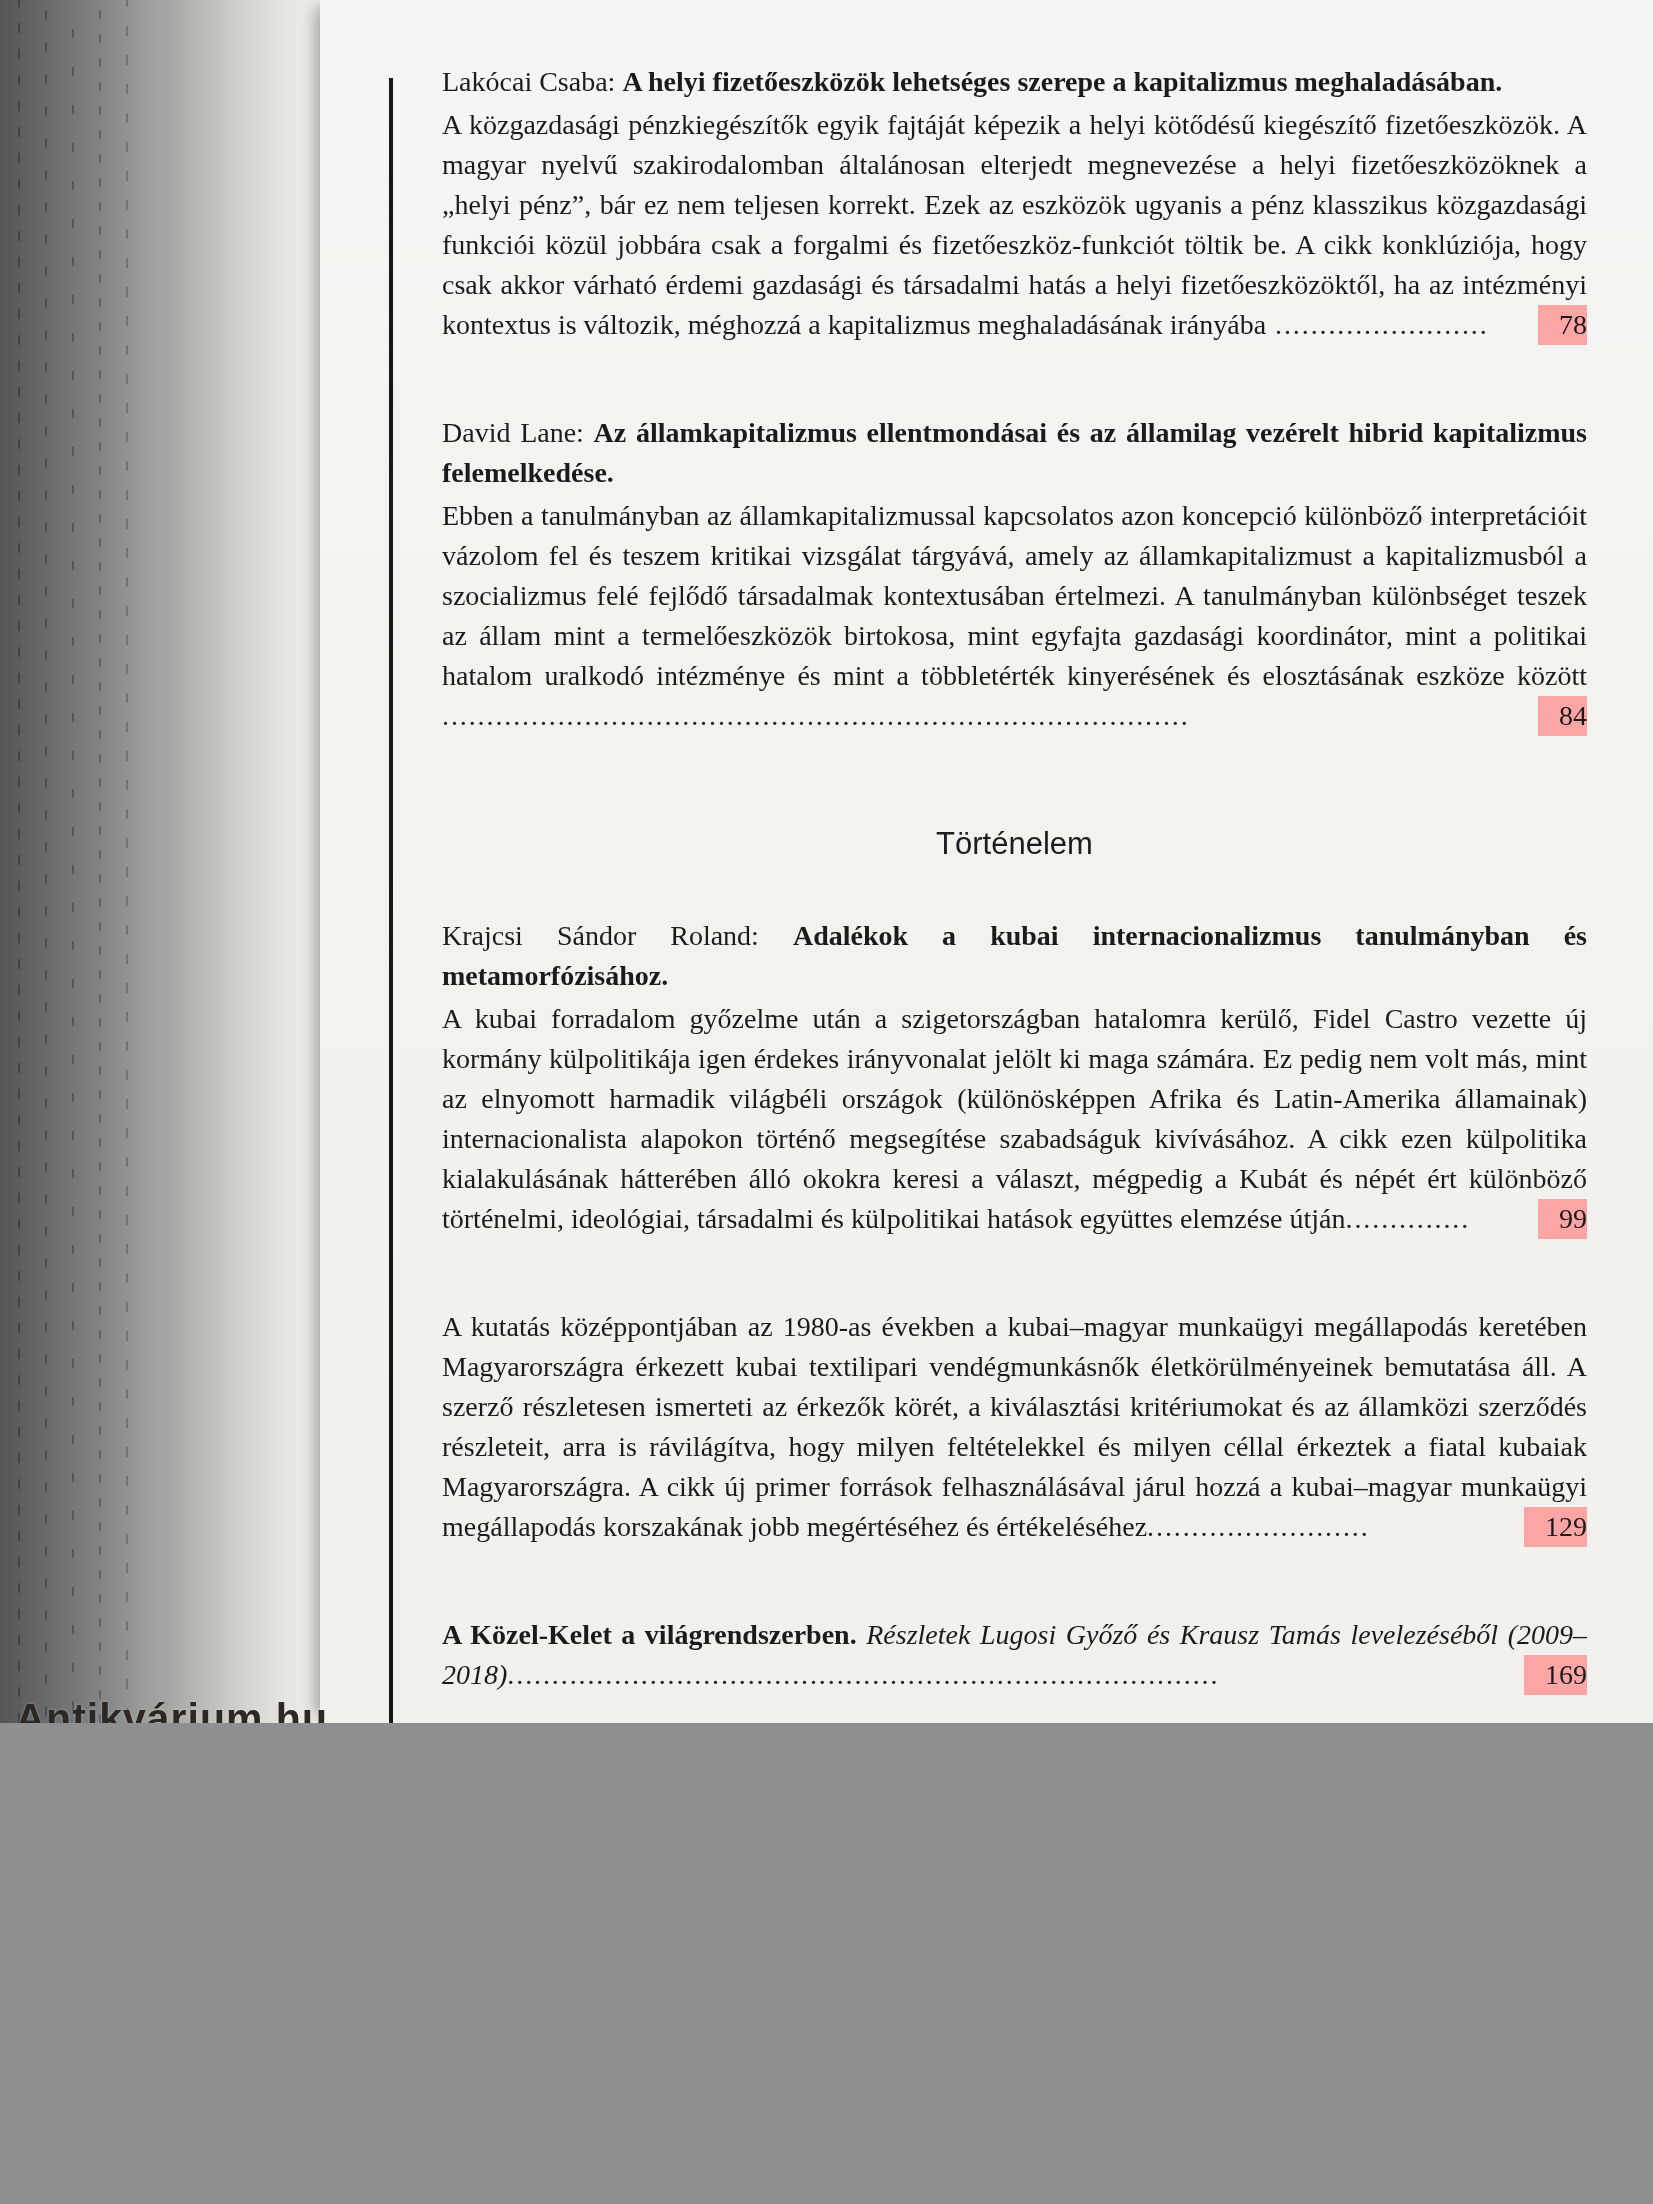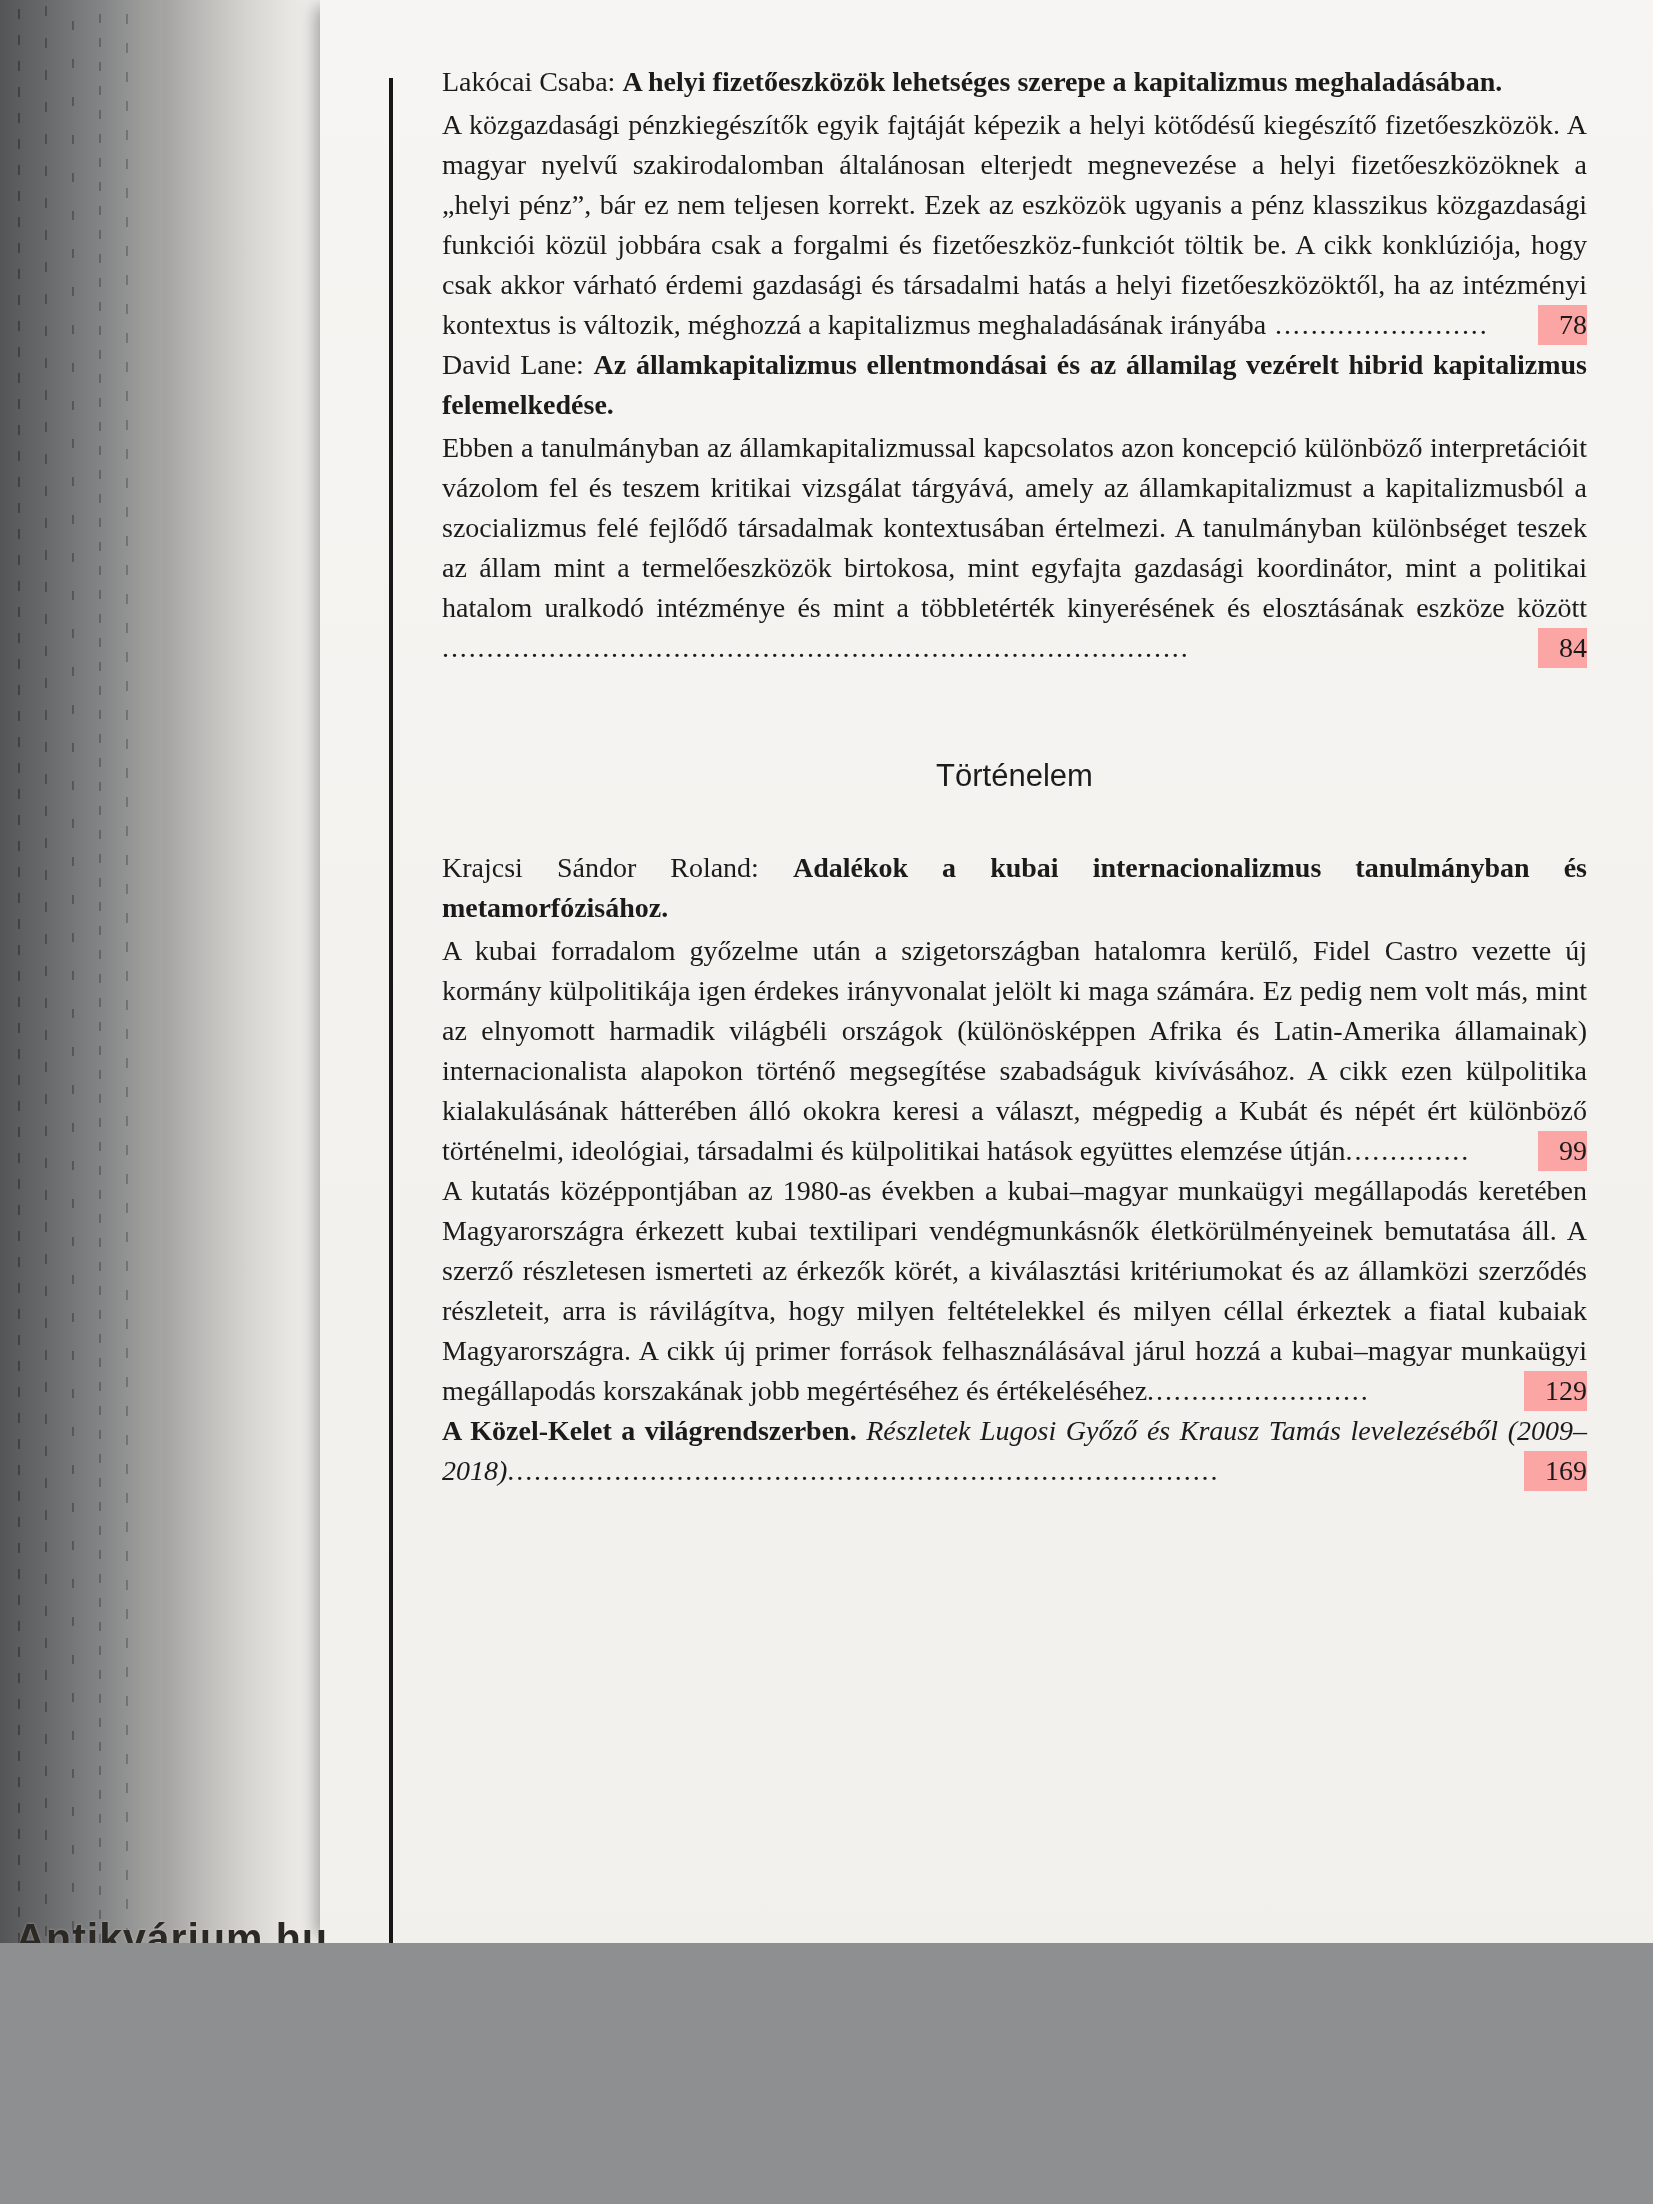--- a/index.html
+++ b/index.html
@@ -3,21 +3,21 @@
 <meta charset="utf-8">
 <style>
   html, body {
     margin: 0;
     padding: 0;
     background: #8e8f90;
   }
   .canvas {
     position: relative;
     width: 1654px;
-    height: 1943px;
+    height: 1723px;
     overflow: hidden;
     background: #f3f2ef;
     font-family: "Liberation Serif", "DejaVu Serif", serif;
     color: #1b1b1b;
   }
 
   
   .spine {
     position: absolute;
     left: 0; top: 0;
@@ -58,21 +58,21 @@
     width: 3.9px; height: 2084px;
     background: #171717;
   }
 
   .content {
     position: absolute;
     left: 442px; top: 62px;
     width: 1145px;
   }
 
-  .entry { }
+  .entry { margin-top: 68px; }
   .entry:first-child { margin-top: 0; }
   .section + .entry { margin-top: 0; }
 
   .heading {
     margin: 0 0 2.9px 0;
     font-size: 28px;
     line-height: 40px;
     text-align: justify;
   }
   .author { font-weight: 400; }

